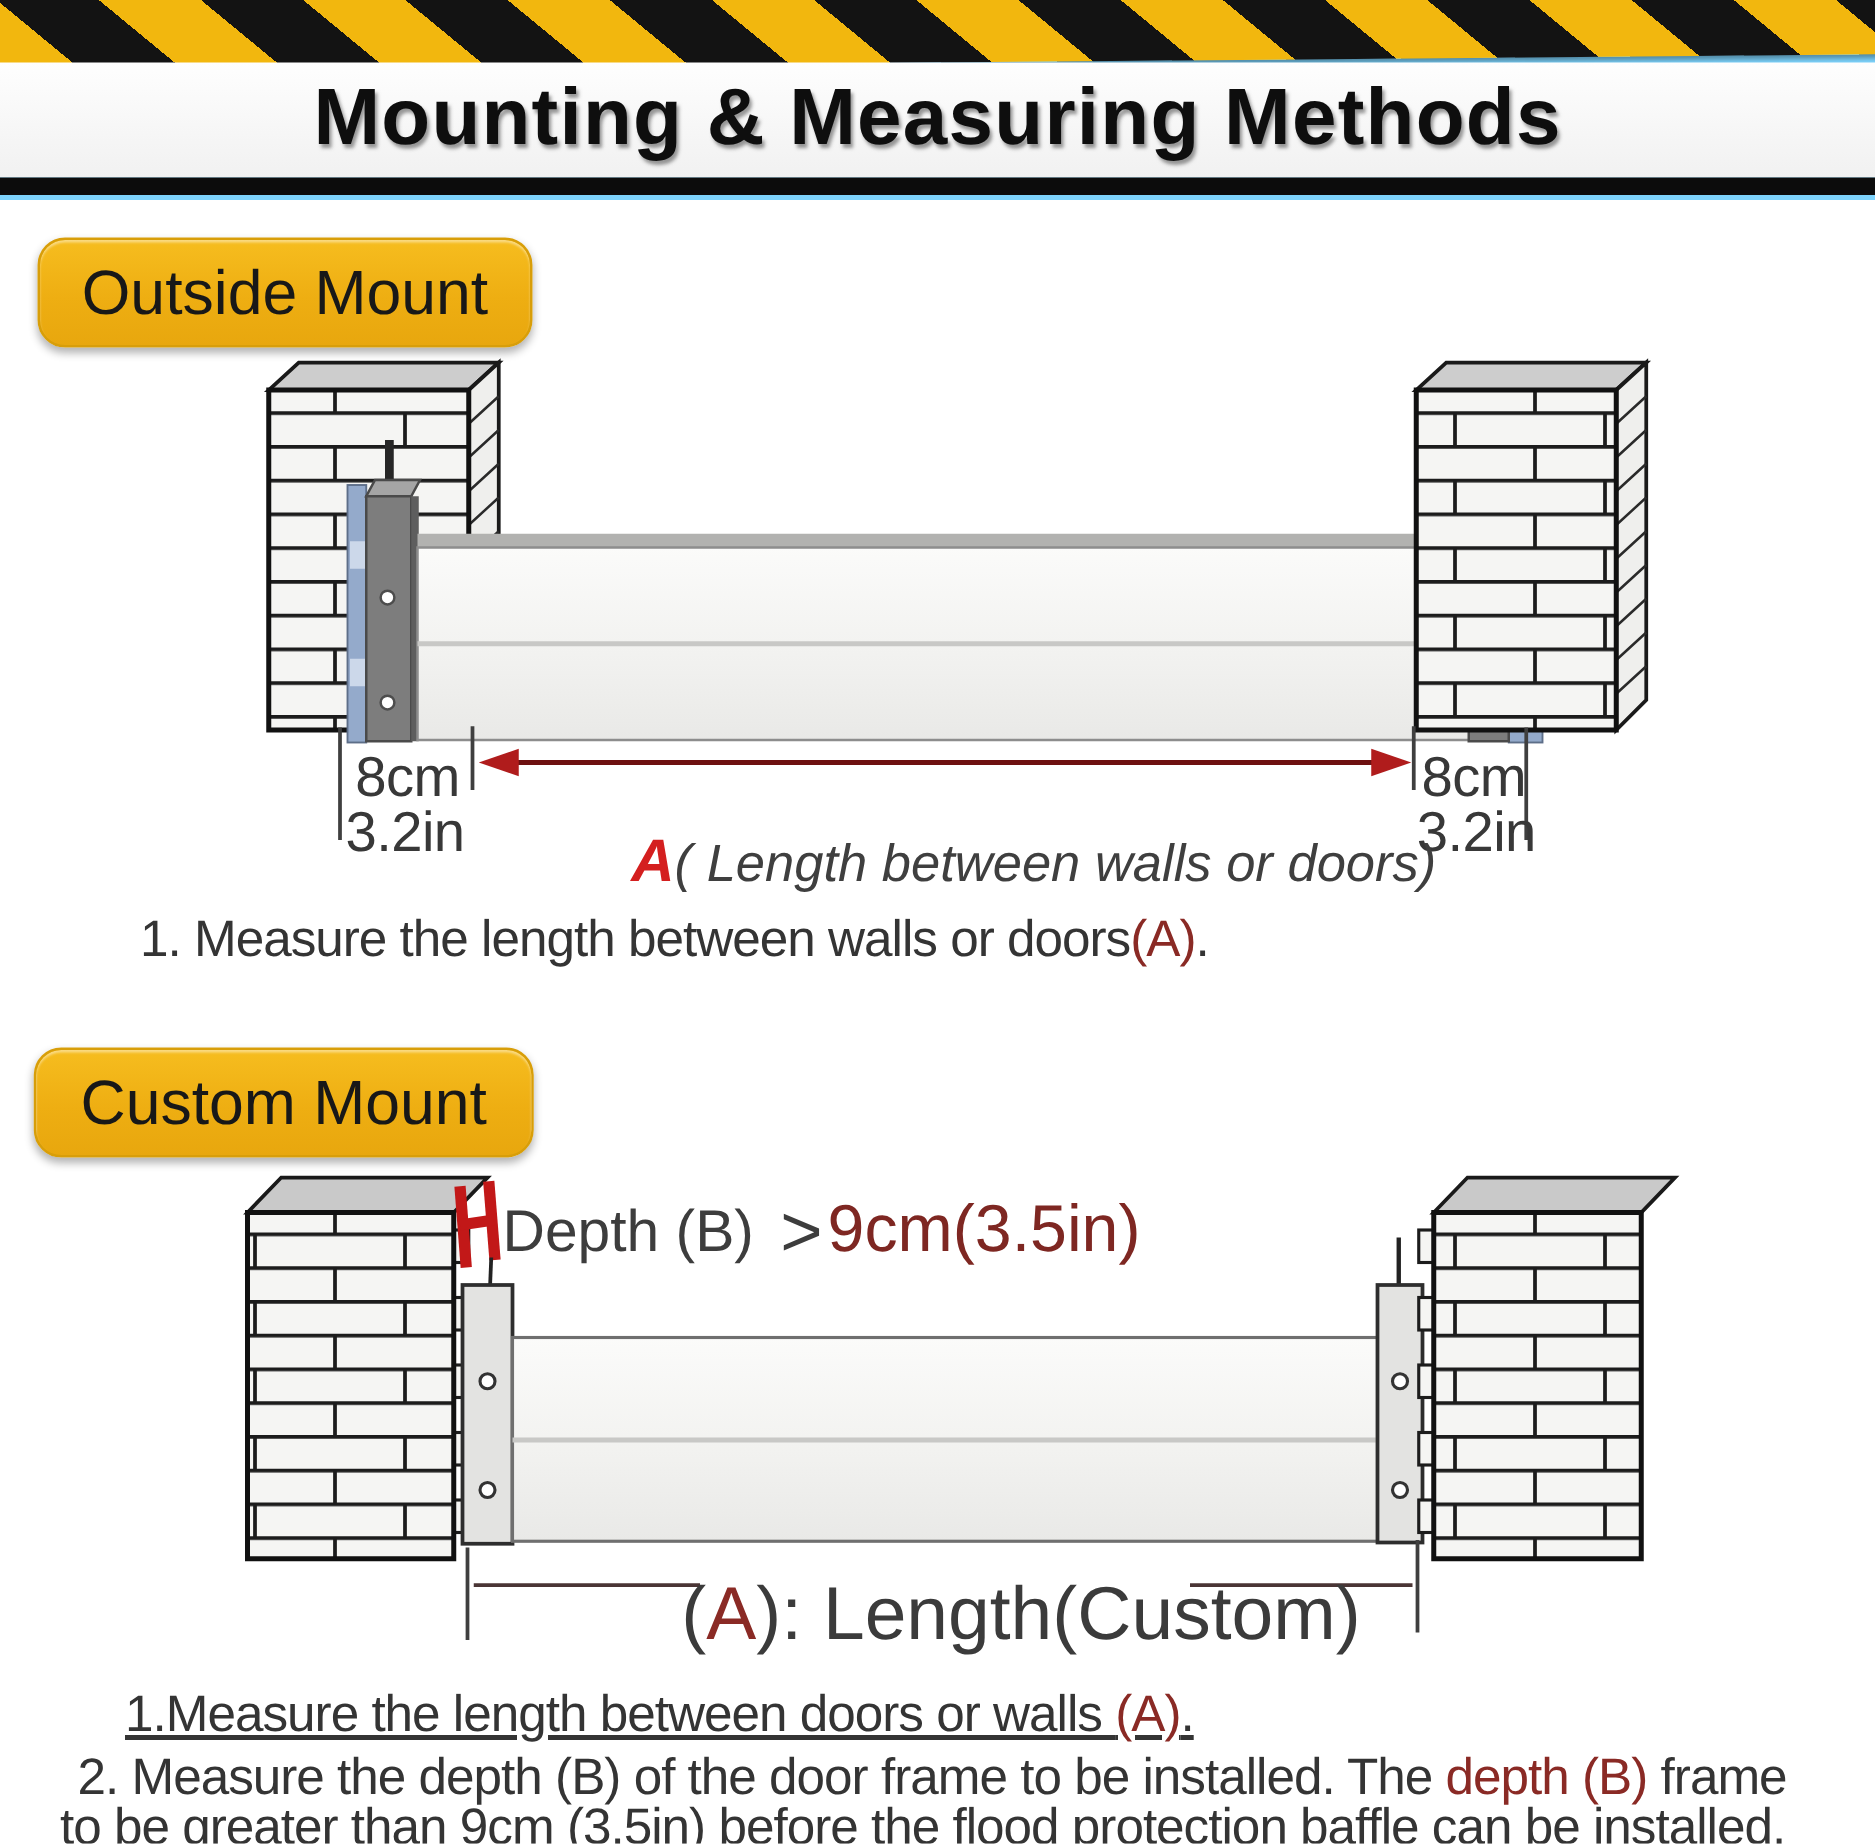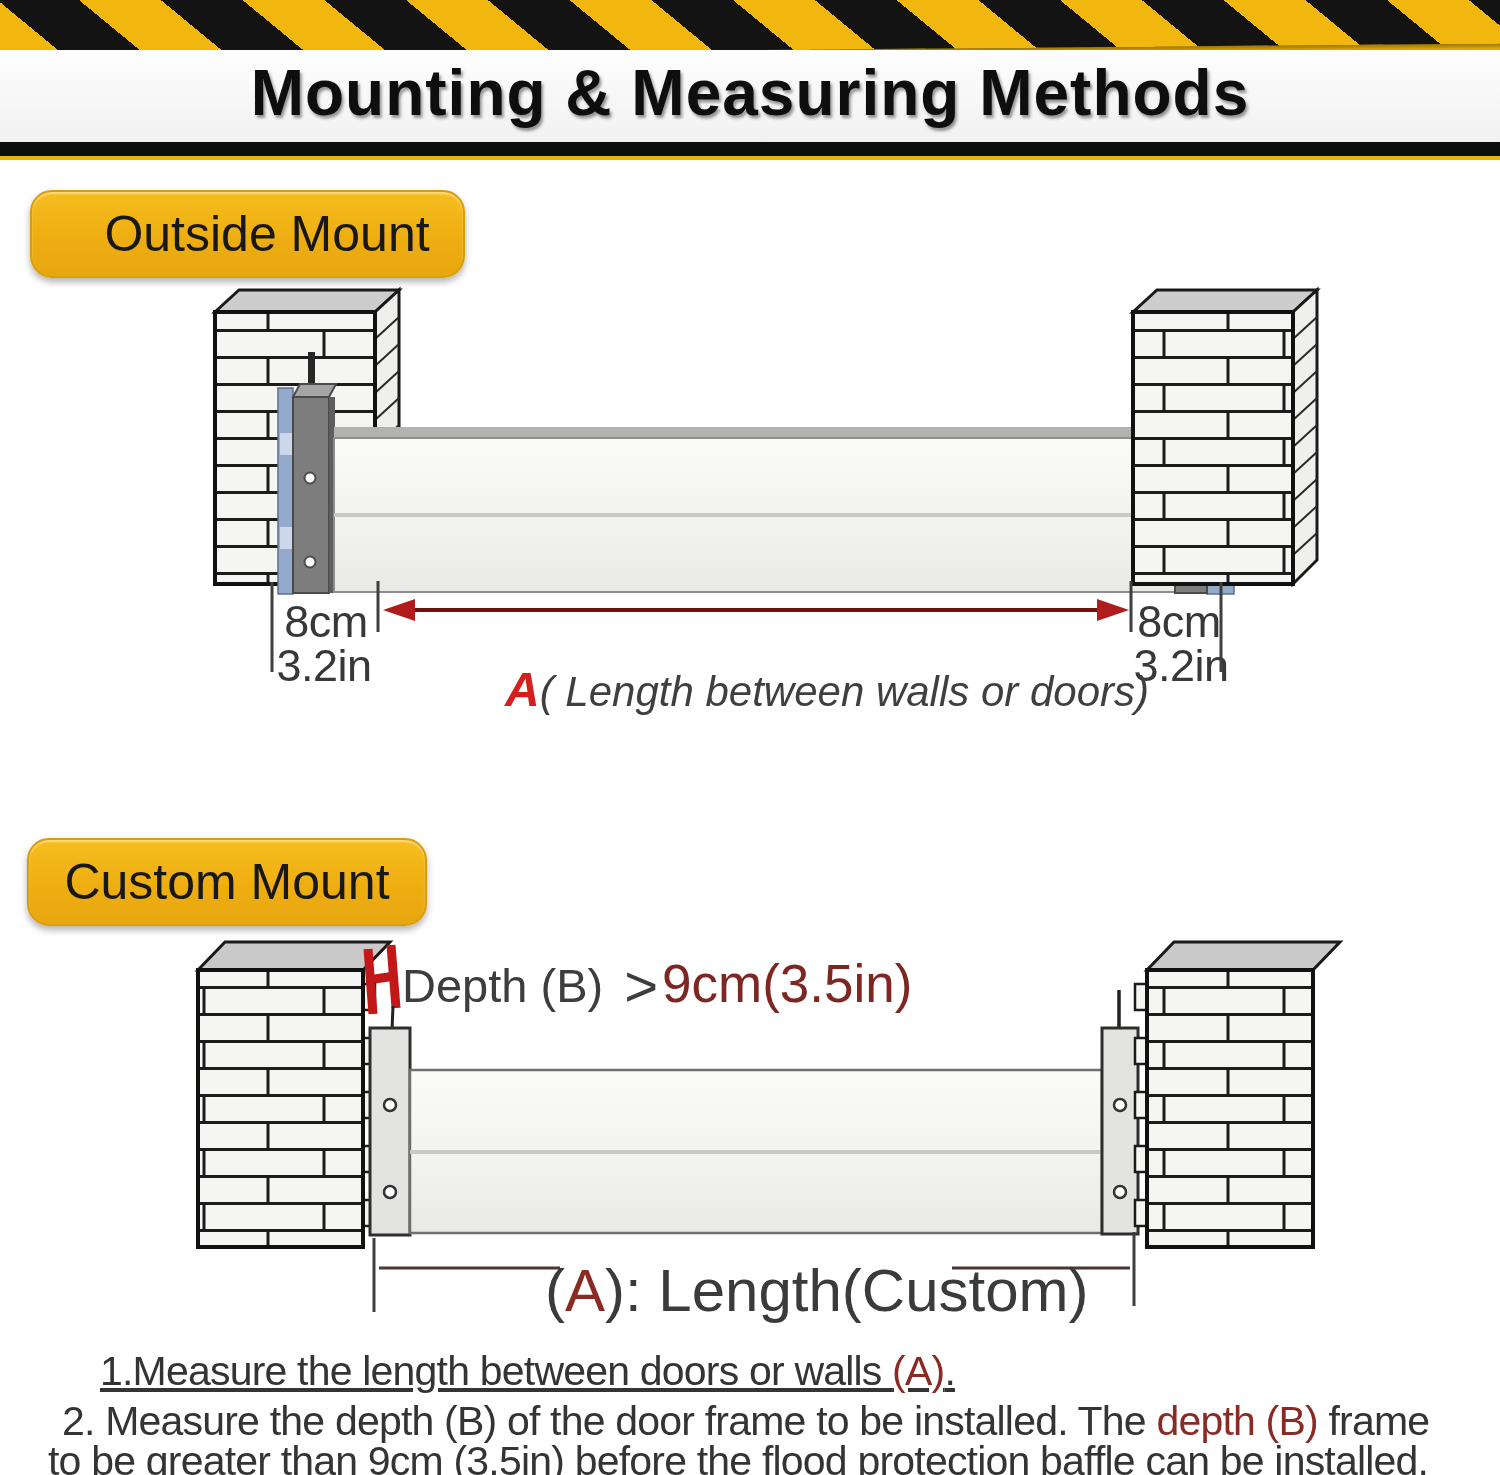--- a/index.html
+++ b/index.html
@@ -1,38 +1,38 @@
 <!DOCTYPE html>
 <html><head>
 <meta charset="utf-8">
 <style>
   html,body{margin:0;padding:0;background:#fff;}
   .page{position:relative;width:1500px;height:1475px;background:#ffffff;overflow:hidden;
         font-family:"Liberation Sans", sans-serif;}
 
   
-  .header{position:absolute;left:0;top:0;width:1500px;height:160px;overflow:hidden;background:#eab308;}
+  .header{position:absolute;left:0;top:0;width:1500px;height:160px;overflow:hidden;background:#7dd3fc;}
   .tape{position:absolute;left:-16px;top:-16px;width:1540px;height:66px;
         transform:rotate(-0.5deg);
         background:repeating-linear-gradient(40deg,#f2b70e 0 52px,#131313 52px 104px);
         box-shadow:0 3px 4px rgba(0,0,0,.35);}
   .title-band{position:absolute;left:0;top:50px;width:1500px;height:92px;
         background:linear-gradient(180deg,#fefefe,#f1f1f1);}
   .page-title{position:absolute;left:0;top:56px;width:1500px;text-align:center;
         font-size:64px;font-weight:700;letter-spacing:1px;color:#0e0e0e;
         text-shadow:2px 3px 3px rgba(70,70,70,.55);}
   .black-bar{position:absolute;left:0;top:142px;width:1500px;height:14px;background:#0c0c0c;}
 
   
   .badge{position:absolute;border-radius:22px;text-align:center;color:#181818;
         background:linear-gradient(180deg,#f6bd1f 0%,#eeae12 55%,#e8a70e 100%);
         border:2px solid #d89e09;
         box-shadow:0 4px 7px rgba(0,0,0,.3), inset 0 2px 2px rgba(255,255,255,.45);
         font-size:50px;}
-  .badge-outside{left:30px;top:190px;width:392px;height:84px;line-height:84px;padding-left:39px;}
+  .badge-outside{left:30px;top:190px;width:392px;height:84px;line-height:84px;}
   .badge-inside{left:27px;top:838px;width:396px;height:84px;line-height:84px;}
 
   
   .diagram{position:absolute;left:0;}
   .d1{top:275px;}
   .d2{top:932px;}
 
   
   .mtext{position:absolute;color:#383838;font-size:45px;letter-spacing:-0.5px;white-space:nowrap;}
   .center{text-align:center;}
@@ -141,20 +141,23 @@
   </svg>
 
   <div class="mtext center" style="left:276px;top:596px;width:100px;">8cm</div>
   <div class="mtext center" style="left:268px;top:640px;width:112px;">3.2in</div>
   <div class="mtext center" style="left:1133px;top:596px;width:92px;">8cm</div>
   <div class="mtext center" style="left:1133px;top:640px;width:96px;">3.2in</div>
   <div class="span-label">
     <span class="bigA">A</span><span>( Length between walls or doors)</span>
   </div>
 
+  <div class="step s-o1">
+    <span>1. Measure the length between walls or doors</span><span class="maroon">(A)</span><span>.</span>
+  </div>
 
   <div class="badge badge-inside">
     <span>Custom Mount</span>
   </div>
 
   <svg class="diagram d2" width="1500" height="410" viewBox="0 0 1500 410">
     <defs>
       <pattern id="bk2" width="120" height="54" patternUnits="userSpaceOnUse">
         <rect width="120" height="54" fill="#f5f5f3"></rect>
         <path d="M0 1.5 H120 M0 28.5 H120" stroke="#1c1c1c" stroke-width="3" fill="none"></path>

